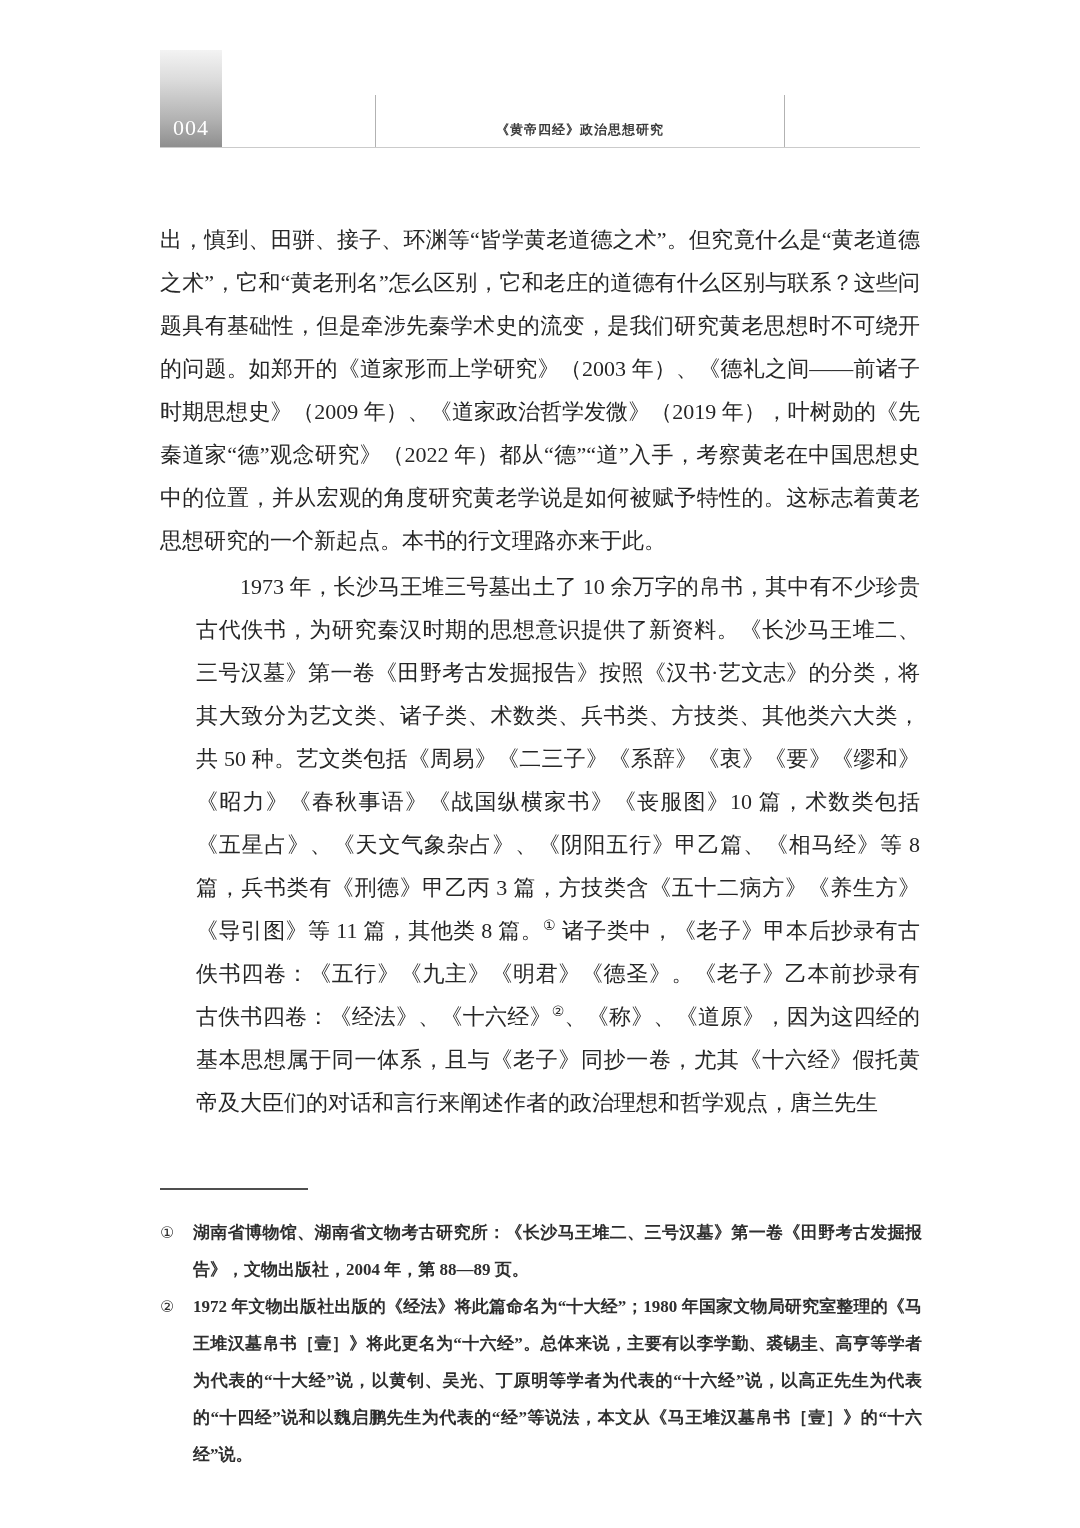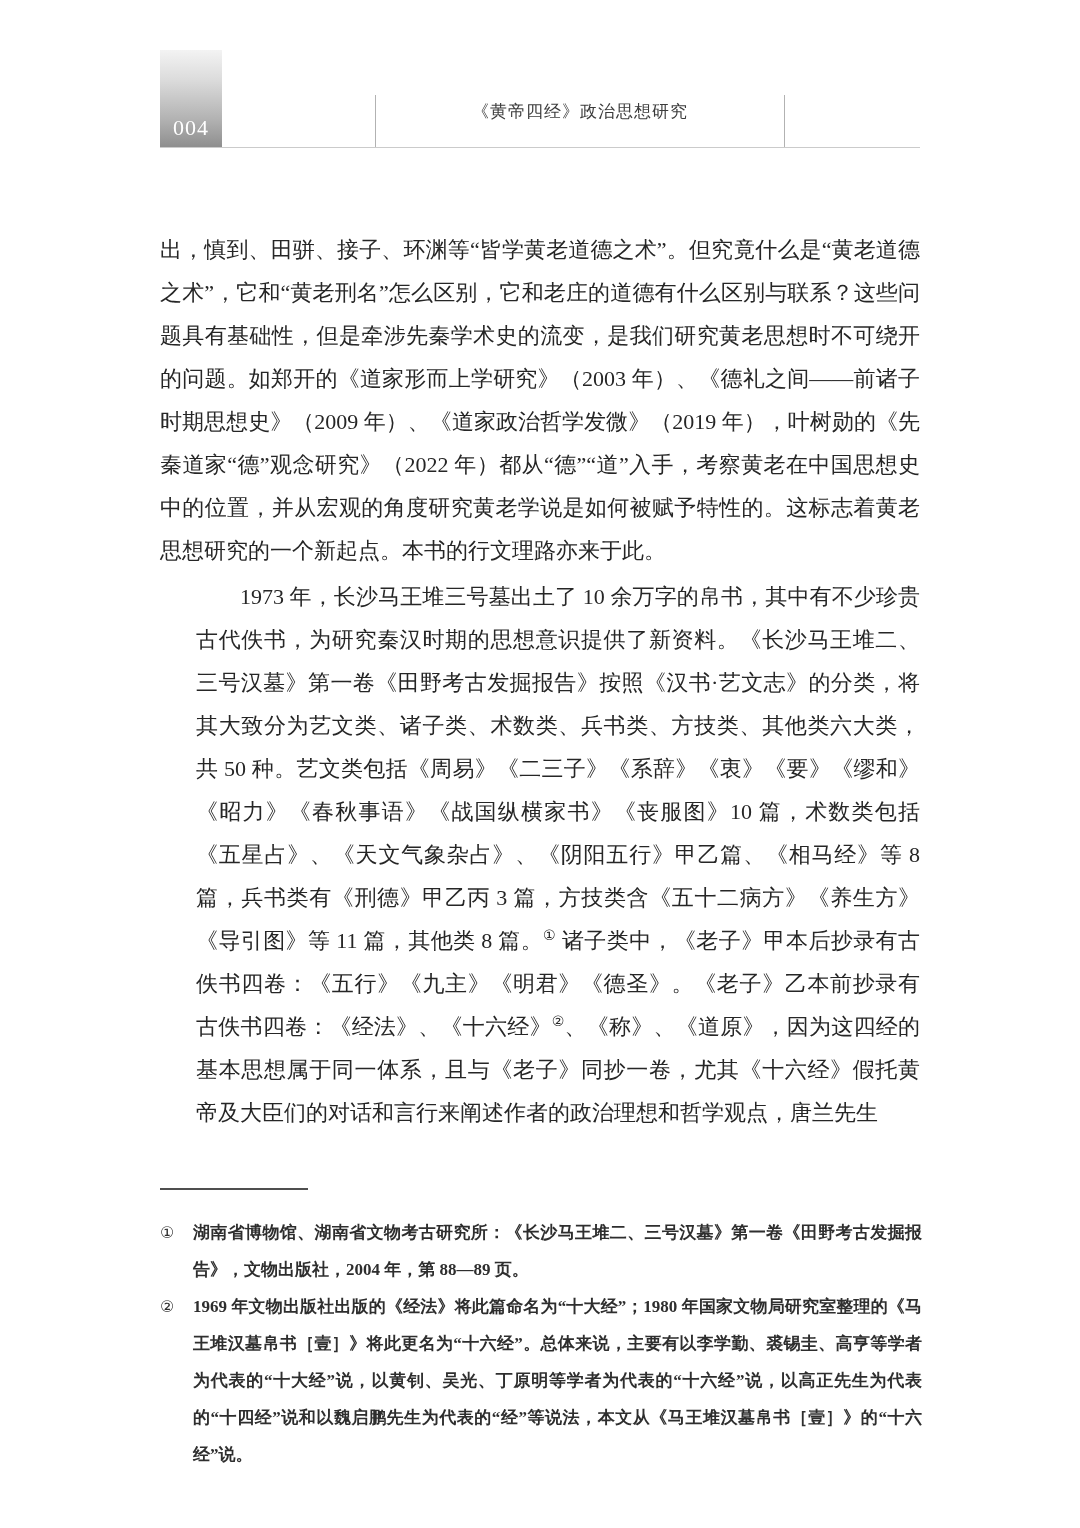--- a/index.html
+++ b/index.html
@@ -51,33 +51,34 @@
     height: 52px;
     width: 1px;
     background: #b2b2b2;
   }
   .vline-left  { left: 375px; }
   .vline-right { left: 784px; }
   .header-title {
     position: absolute;
     left: 376px;
     width: 408px;
-    top: 100px;
+    top: 121px;
     text-align: center;
-    font-size: 17px;
+    font-size: 13px;
     color: #3b3b3b;
     letter-spacing: 1px;
     white-space: nowrap;
+    font-weight: bold;
   }
 
   
   .body-text {
     position: absolute;
     left: 160px;
-    top: 228px;
+    top: 218px;
     width: 760px;
   }
   .para {
     margin: 0;
     font-size: 22px;
     line-height: 43px;
     text-align: justify;
     text-align-last: left;
     color: #262626;
   }
@@ -144,18 +145,18 @@
 
   <footer class="footnotes">
     <div class="footnote-rule"></div>
     <div>
         <div class="footnote">
           <span class="fn-marker">①</span>
           <span class="fn-text">湖南省博物馆、湖南省文物考古研究所：《长沙马王堆二、三号汉墓》第一卷《田野考古发掘报告》，文物出版社，2004 年，第 88—89 页。</span>
         </div>
         <div class="footnote">
           <span class="fn-marker">②</span>
-          <span class="fn-text">1969 年文物出版社出版的《经法》将此篇命名为“十大经”；1980 年国家文物局研究室整理的《马王堆汉墓帛书［壹］》将此更名为“十六经”。总体来说，主要有以李学勤、裘锡圭、高亨等学者为代表的“十大经”说，以黄钊、吴光、丁原明等学者为代表的“十六经”说，以高正先生为代表的“十四经”说和以魏启鹏先生为代表的“经”等说法，本文从《马王堆汉墓帛书［壹］》的“十六经”说。</span>
+          <span class="fn-text">1972 年文物出版社出版的《经法》将此篇命名为“十大经”；1980 年国家文物局研究室整理的《马王堆汉墓帛书［壹］》将此更名为“十六经”。总体来说，主要有以李学勤、裘锡圭、高亨等学者为代表的“十大经”说，以黄钊、吴光、丁原明等学者为代表的“十六经”说，以高正先生为代表的“十四经”说和以魏启鹏先生为代表的“经”等说法，本文从《马王堆汉墓帛书［壹］》的“十六经”说。</span>
         </div>
       </div>
   </footer>
 
 </div>
 
 </body></html>

